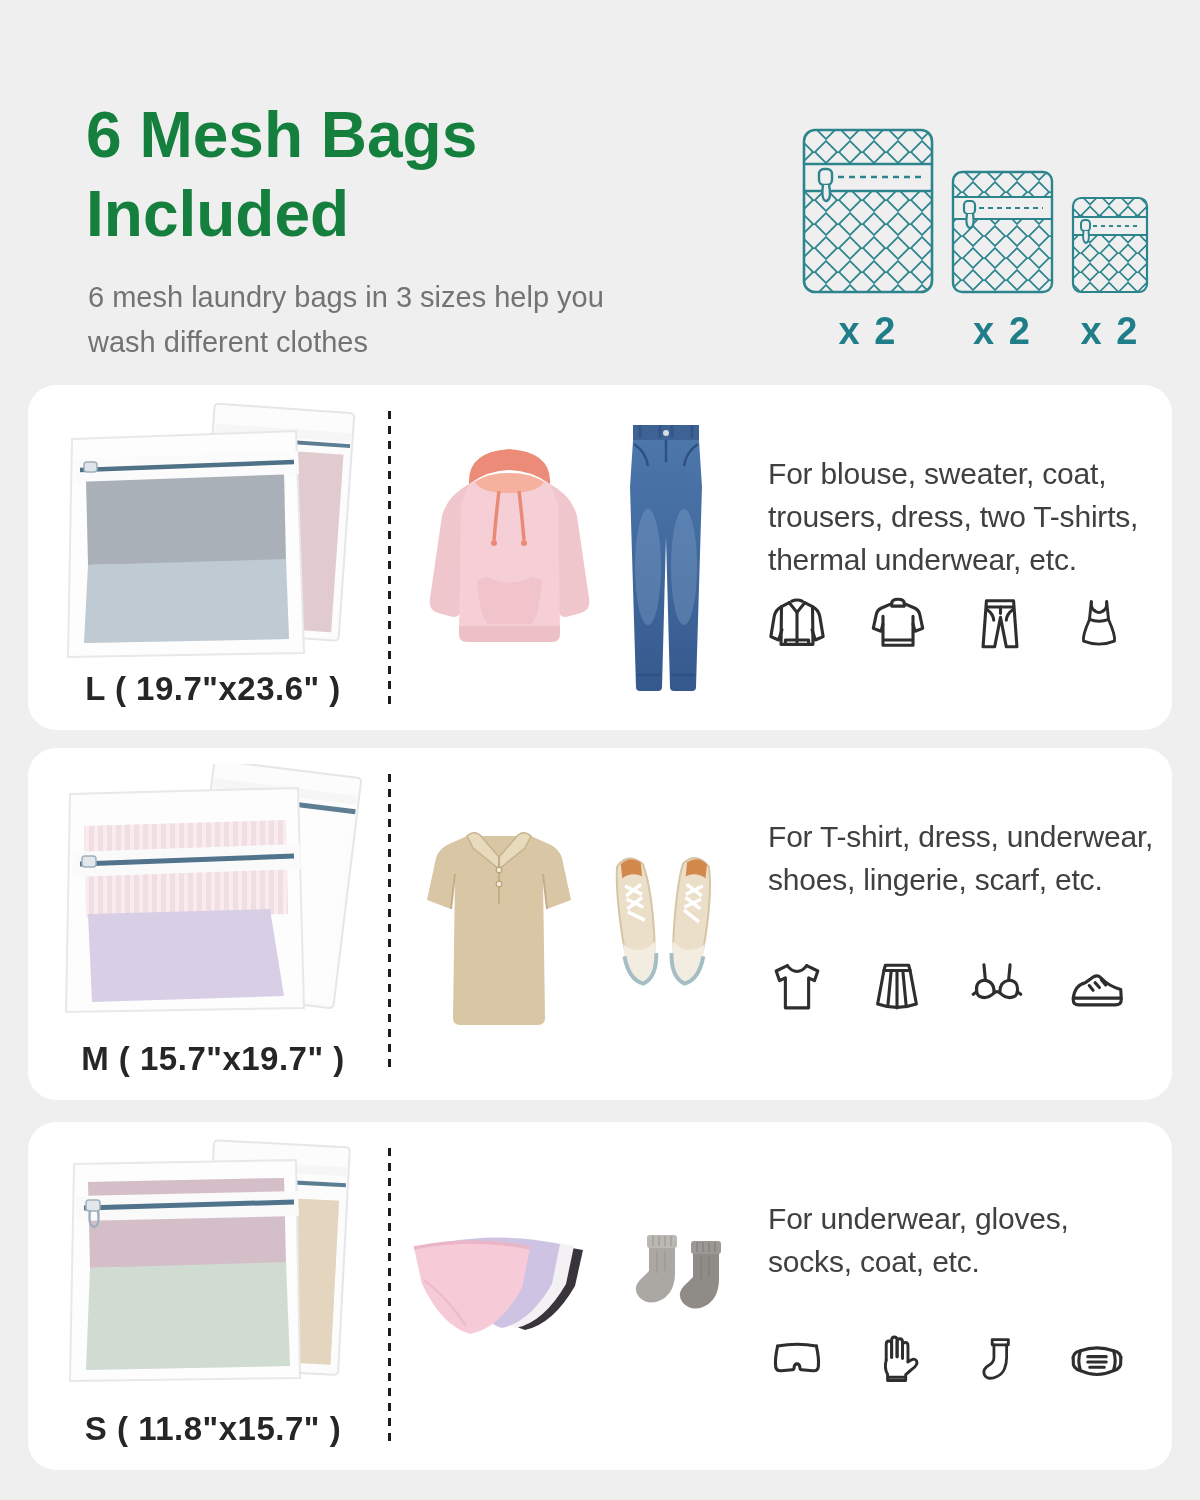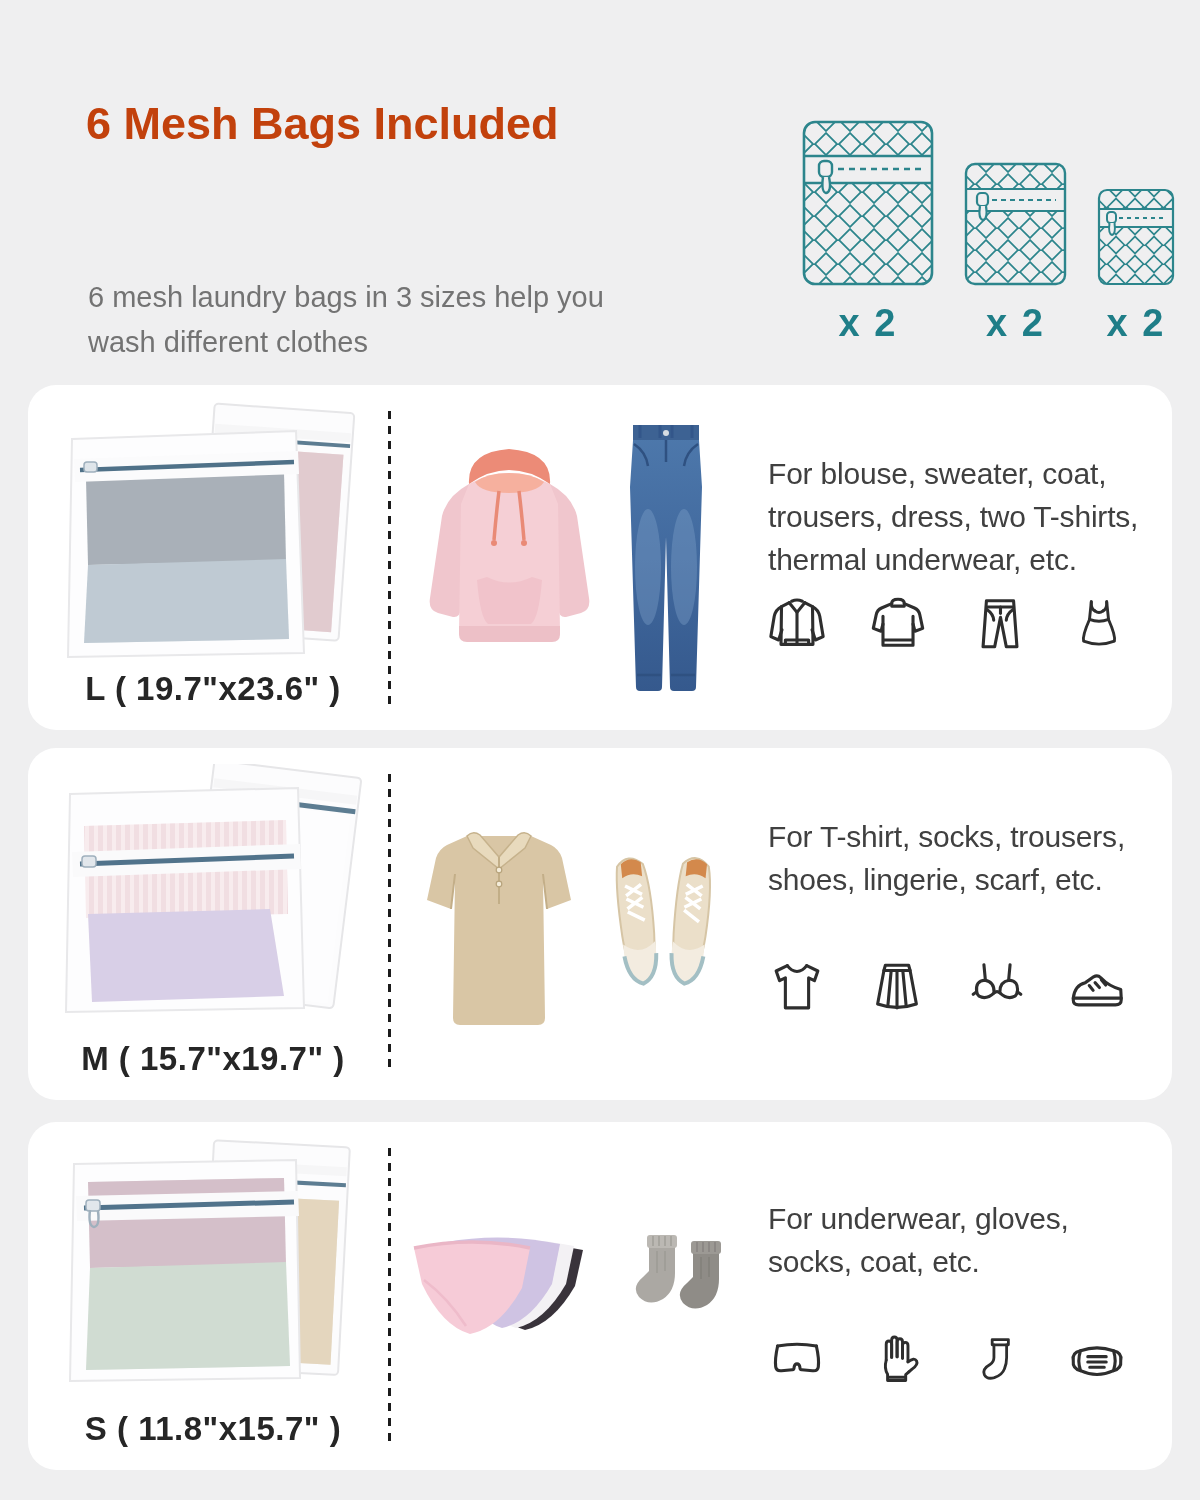--- a/index.html
+++ b/index.html
@@ -1,23 +1,23 @@
 <!DOCTYPE html>
 <html><head>
 <meta charset="utf-8">
 <style>
   html,body{margin:0;padding:0;}
   .page{position:relative;width:1200px;height:1500px;background:#efeff0;overflow:hidden;
         font-family:"Liberation Sans", sans-serif;}
   
-  .title{position:absolute;left:86px;top:60px;width:520px;font-size:45px;font-weight:700;
-         color:#c2410c;line-height:1.24;letter-spacing:0;margin-top:36px;}
+  .title{position:absolute;left:86px;top:60px;width:520px;font-size:64px;font-weight:700;
+         color:#15803d;line-height:1.24;letter-spacing:0;margin-top:36px;}
   .subtitle{position:absolute;left:88px;top:246px;width:585px;font-size:29px;color:#737373;
             line-height:1.55;}
-  .bags-row{position:absolute;left:802px;top:120px;display:flex;align-items:flex-end;gap:30px;}
+  .bags-row{position:absolute;left:802px;top:128px;display:flex;align-items:flex-end;gap:17px;}
   .bag-item{display:flex;flex-direction:column;align-items:center;}
   .bag-count{margin-top:12px;font-size:38px;font-weight:700;color:#1f7e88;letter-spacing:2px;}
   
   .card{position:absolute;left:28px;width:1144px;background:#ffffff;border-radius:28px;}
   .bag-photo{position:absolute;left:30px;top:16px;}
   .size-label{position:absolute;left:25px;bottom:22px;width:320px;text-align:center;
               font-size:33px;font-weight:600;color:#262626;letter-spacing:0.5px;}
   .divider{position:absolute;left:360px;top:26px;bottom:26px;width:3px;
            background:repeating-linear-gradient(to bottom,#1b1b1b 0 8px,transparent 8px 15px);}
   .mid-photo{position:absolute;left:378px;top:16px;width:324px;height:calc(100% - 32px);
@@ -256,21 +256,21 @@
           <g transform="rotate(6 86 78)">
             <path d="M72 22 Q84 8 98 22 Q104 45 102 92 Q100 132 86 141 Q72 132 70 92 Q68 45 72 22 Z" fill="#ebdfc9" stroke="#d6c5a5" stroke-width="2"></path>
             <path d="M76 20 Q86 12 96 20 L96 34 Q86 28 76 34 Z" fill="#d3894c"></path>
             <path d="M78 42 L94 52 M94 42 L78 52 M78 55 L94 65 M94 55 L78 65 M78 68 L94 78" stroke="#ffffff" stroke-width="3.5" fill="none"></path>
             <path d="M70 100 Q86 114 102 100 L102 112 Q100 134 86 141 Q72 134 70 112 Z" fill="#f3ece0"></path>
             <path d="M70 112 Q72 136 86 141 Q100 136 102 112" stroke="#a3bfc4" stroke-width="4" fill="none"></path>
           </g>
         </svg>
       </span>
     </div>
-    <p class="desc">For T-shirt, socks, trousers, shoes, lingerie, scarf, etc.</p>
+    <p class="desc">For T-shirt, dress, underwear, shoes, lingerie, scarf, etc.</p>
     <div class="icons-row">
       <span class="icon">
         <svg width="62" height="62" viewBox="0 0 64 64">
           <path d="M22 10 L10.5 15.5 L14 25.5 L20 22.5 V53.5 H44 V22.5 L50 25.5 L53.5 15.5 L42 10"></path>
           <path d="M22 10 Q26.5 16 32 16 Q37.5 16 42 10"></path>
         </svg>
       </span>
       <span class="icon">
         <svg width="62" height="62" viewBox="0 0 64 64">
           <path d="M20 9.5 H44 L45.5 15 H18.5 Z"></path>

